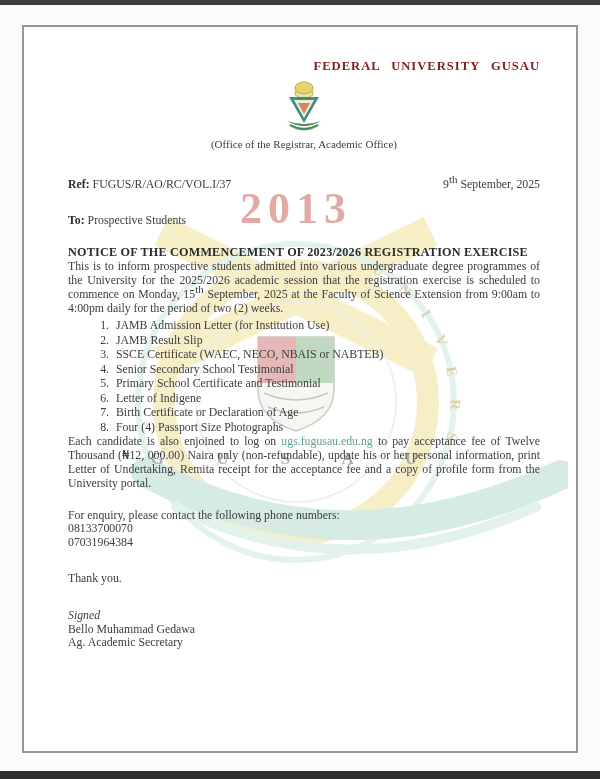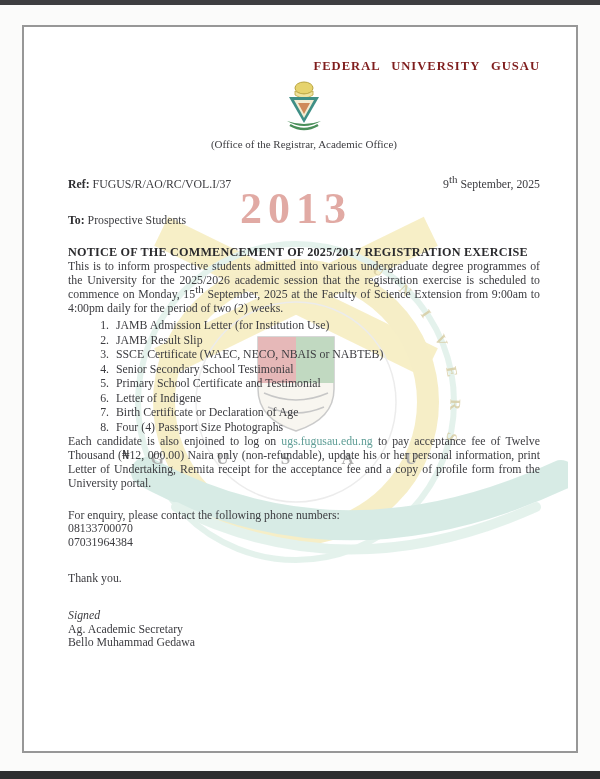--- a/index.html
+++ b/index.html
@@ -108,21 +108,21 @@
       <div>
         <span>9</span><sup>th</sup><span> September, 2025</span>
       </div>
     </div>
 
     <div class="to-line">
       <span class="bold">To:</span>
       <span>Prospective Students</span>
     </div>
 
-    <div class="notice-heading">NOTICE OF THE COMMENCEMENT OF 2025/2017 REGISTRATION EXERCISE</div>
+    <div class="notice-heading">NOTICE OF THE COMMENCEMENT OF 2023/2026 REGISTRATION EXERCISE</div>
 
     <div class="para">
       <span>This is to inform prospective students admitted into various undergraduate degree programmes of the University for the 2025/2026 academic session that the registration exercise is scheduled to commence on Monday, 15</span><sup>th</sup><span> September, 2025 at the Faculty of Science Extension from 9:00am to 4:00pm daily for the period of two (2) weeks.</span>
     </div>
 
 
     <ol class="doc-list">
       <li>JAMB Admission Letter (for Institution Use)</li>
       <li>JAMB Result Slip</li>
       <li>SSCE Certificate (WAEC, NECO, NBAIS or NABTEB)</li>
@@ -138,18 +138,18 @@
     </div>
 
     <div class="enquiry">For enquiry, please contact the following phone numbers:</div>
     <div class="phone">08133700070</div>
     <div class="phone">07031964384</div>
 
     <div class="thanks">Thank you.</div>
 
     <div class="sig-block">
       <div class="italic">Signed</div>
+      <div>Bello Muhammad Gedawa</div>
       <div>Ag. Academic Secretary</div>
-      <div>Bello Muhammad Gedawa</div>
     </div>
 
   </div>
 </div>
 
 </body></html>

